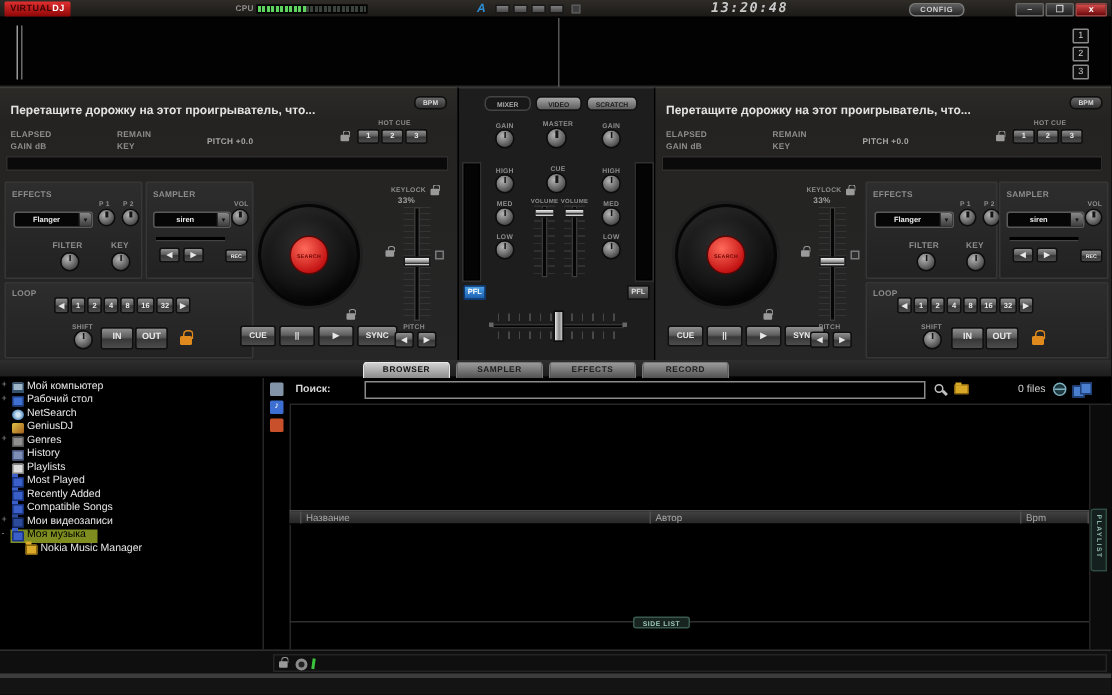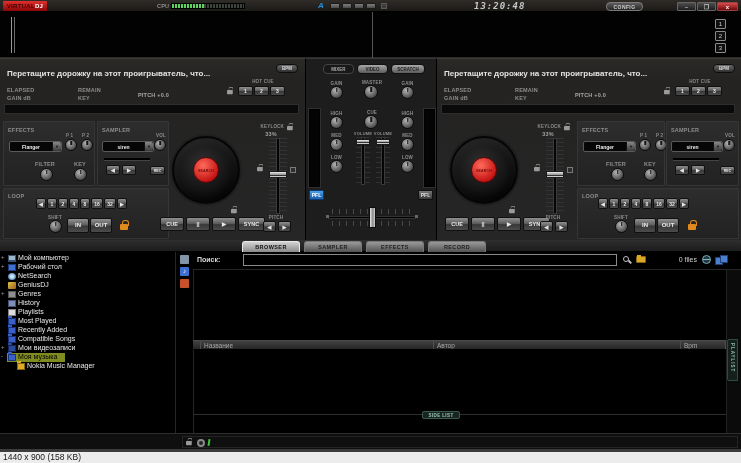--- a/index.html
+++ b/index.html
@@ -513,14 +513,13 @@
   </div>
 
   <div class="abs" id="statusbar">
     <div class="abs" id="statusbox"></div>
     <span class="abs lockg locksm" style="left:186px;top:4px"></span>
     <span class="abs gear"></span>
     <span class="abs greenbar"></span>
   </div>
   <div class="abs" id="bottomstrip"></div>
 
-  <div class="abs" id="caption">1440 x 900 (158 KB)</div>
 </div>
 
 </body></html>

